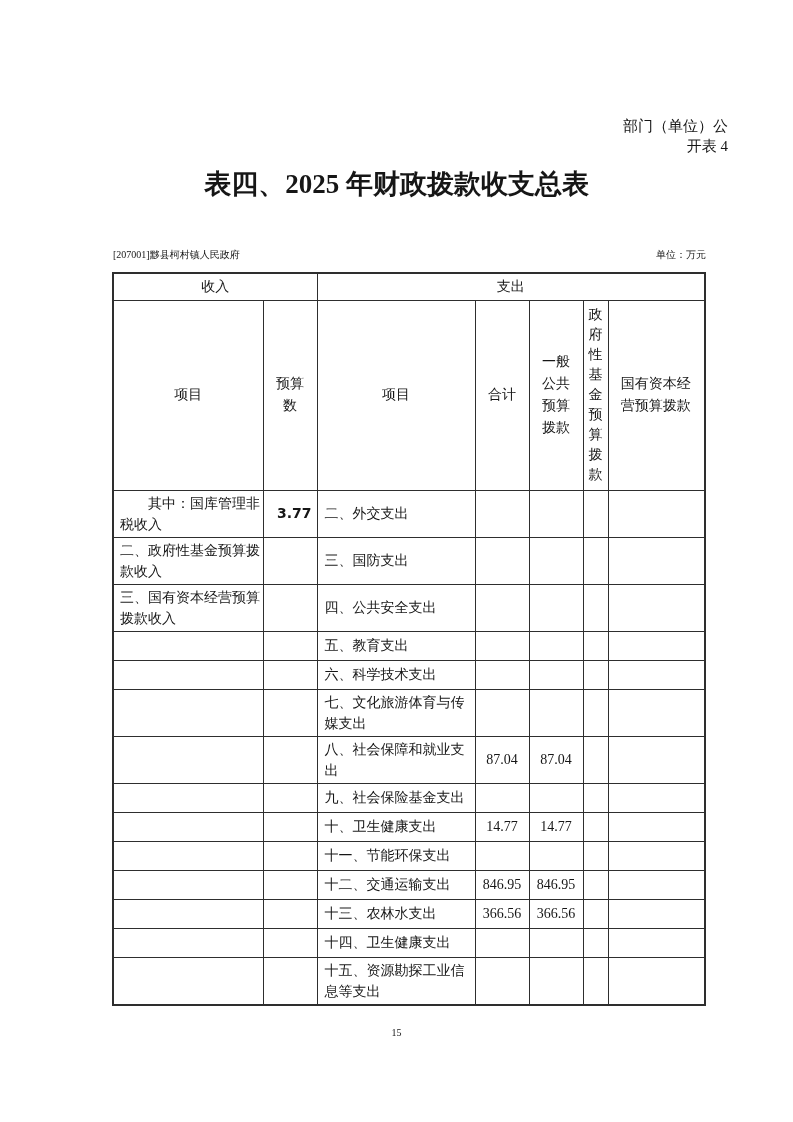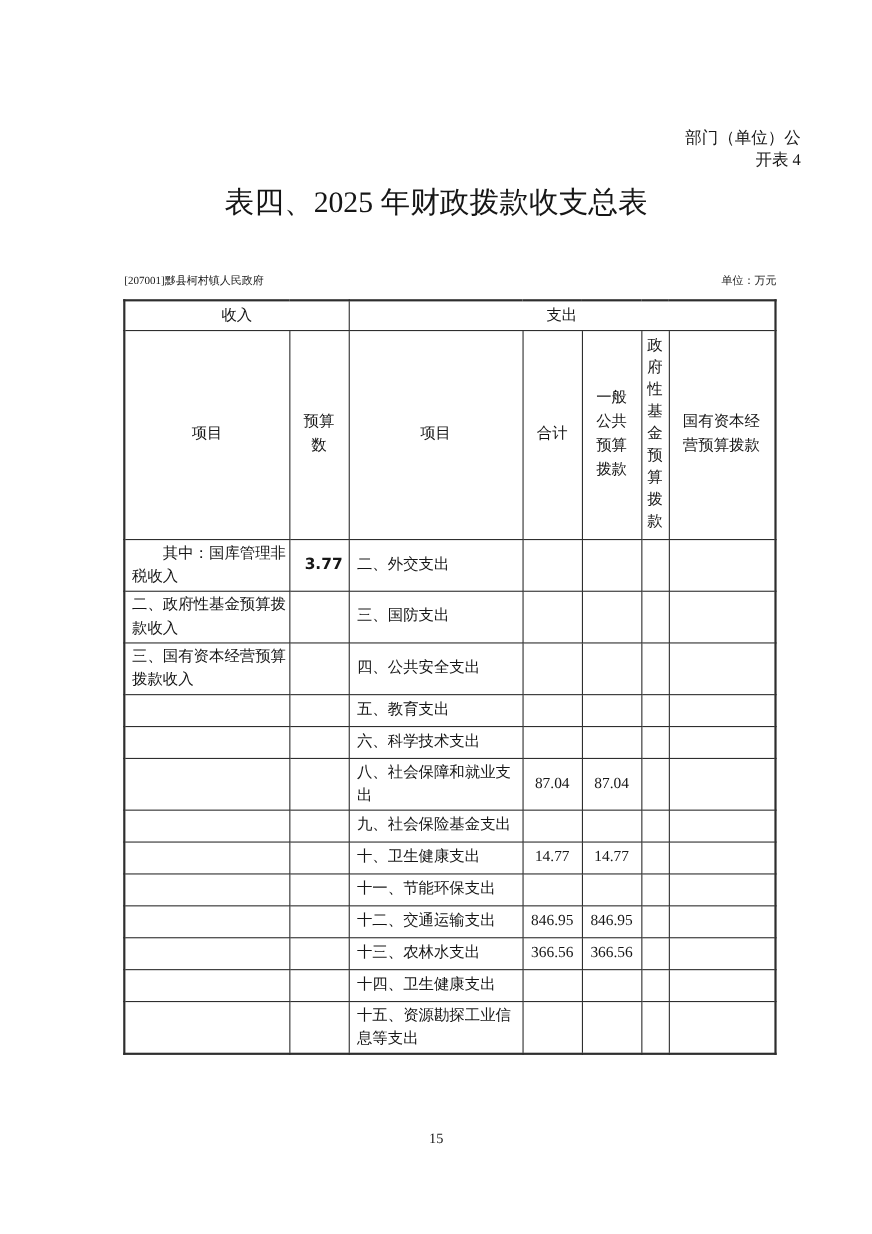--- a/index.html
+++ b/index.html
@@ -12,21 +12,21 @@
     overflow: hidden;
   }
   .corner-note {
     position: absolute; top: 116px; right: 65px;
     font-size: 15px; line-height: 20px;
     text-align: right;
   }
   .doc-title {
     position: absolute; top: 166px; left: 0; width: 100%;
     text-align: center;
-    font-size: 27px; font-weight: normal;
+    font-size: 27px; font-weight: bold;
   }
   .meta-row {
     position: absolute; top: 248px; left: 113px; width: 593px;
     display: flex; justify-content: space-between; align-items: flex-end;
     font-size: 10px;
   }
   table.budget {
     position: absolute; top: 272px; left: 112px;
     border-collapse: collapse;
     table-layout: fixed;
@@ -55,21 +55,21 @@
     font-weight: bold; font-size: 13.5px; line-height: 21px;
     word-break: break-all;
   }
   td.exp-item {
     text-align: left; padding: 2px 0 2px 7px;
     font-size: 13.5px; line-height: 21px; word-break: break-all;
   }
   td.num { text-align: center; font-size: 13px; }
   .page-number {
     position: absolute; top: 1027px; left: 0; width: 100%;
-    text-align: center; font-size: 13px;
+    text-align: center; font-size: 10px;
   }
 </style>
 </head>
 <body>
 
 <div class="corner-note">
   <div>部门（单位）公</div>
   <div>开表 4</div>
 </div>
 
@@ -142,20 +142,29 @@
       </tr>
       <tr style="height: 29px;">
         <td class="inc-item"></td>
         <td class="inc-val"></td>
         <td class="exp-item">六、科学技术支出</td>
         <td class="num"></td>
         <td class="num"></td>
         <td class="num"></td>
         <td class="num"></td>
       </tr>
+      <tr style="height: 43px;">
+        <td class="inc-item"></td>
+        <td class="inc-val"></td>
+        <td class="exp-item">七、文化旅游体育与传媒支出</td>
+        <td class="num"></td>
+        <td class="num"></td>
+        <td class="num"></td>
+        <td class="num"></td>
+      </tr>
       <tr style="height: 29px;">
         <td class="inc-item"></td>
         <td class="inc-val"></td>
         <td class="exp-item">八、社会保障和就业支出</td>
         <td class="num">87.04</td>
         <td class="num">87.04</td>
         <td class="num"></td>
         <td class="num"></td>
       </tr>
       <tr style="height: 29px;">

